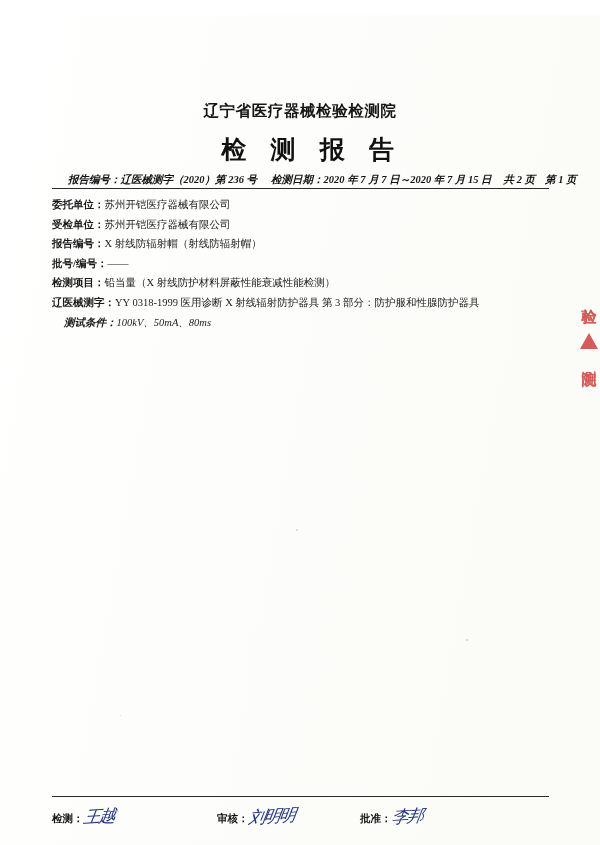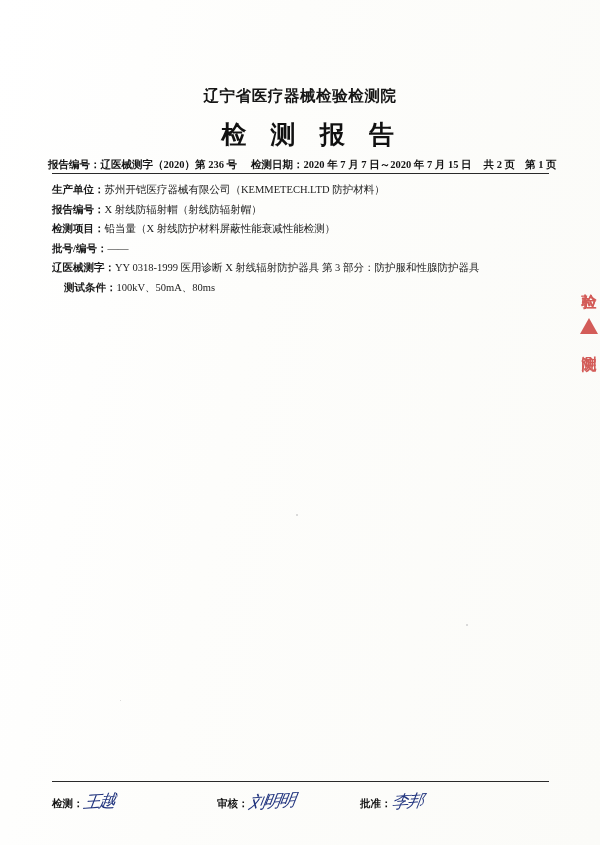--- a/index.html
+++ b/index.html
@@ -12,20 +12,21 @@
     height: 845px;
     font-family: "Liberation Serif", "DejaVu Serif", serif;
     color: #1b1b1b;
     position: relative;
     overflow: hidden;
   }
   .page {
     position: absolute;
     inset: 0;
     background: #7dd3fc;
+    margin-top: 15px;
   }
   
   .paper-tint {
     position: absolute;
     inset: 0;
     background: linear-gradient(100deg, #ffffff 0%, #fdfdfb 40%, #fbfbf8 100%);
   }
 
   .org-title {
     position: absolute;
@@ -46,26 +47,27 @@
     text-align: center;
     font-size: 25px;
     font-weight: bold;
     letter-spacing: 9px;
     color: #111111;
   }
 
   .meta-row {
     position: absolute;
     top: 158px;
-    left: 48px;
+    left: 68px;
     width: 500px;
     font-size: 10.5px;
     font-weight: bold;
     white-space: nowrap;
     color: #141414;
+    font-style: italic;
   }
   .meta-row span { display: inline-block; }
   .meta-gap-1 { width: 14px; }
   .meta-gap-2 { width: 12px; }
   .meta-gap-3 { width: 10px; }
 
   .rule {
     position: absolute;
     left: 52px;
     width: 497px;
@@ -88,20 +90,21 @@
     color: #1a1a1a;
   }
   .field .lbl {
     font-weight: bold;
   }
   .field .val {
     font-weight: normal;
   }
   .field.indent {
     padding-left: 12px;
+    font-style: italic;
   }
   .num { font-family: "Liberation Serif", serif; }
 
   
   .footer {
     position: absolute;
     top: 786px;
     left: 52px;
     width: 500px;
     height: 40px;
@@ -184,30 +187,33 @@
   <div class="doc-title">检 测 报 告</div>
 
   <div class="meta-row">
     <span>报告编号：</span><span class="num">辽医械测字（2020）第 236 号</span><span class="meta-gap-1"></span><span>检测日期：</span><span class="num">2020 年 7 月 7 日～2020 年 7 月 15 日</span><span class="meta-gap-2"></span><span class="num">共 2 页</span><span class="meta-gap-3"></span><span class="num">第 1 页</span>
   </div>
 
   <div class="rule rule-top"></div>
 
   <div class="fields">
     <div class="field">
-      <span class="lbl">生产单位：</span><span class="val">苏州开铠医疗器械有限公司（KEMMETECH.LTD 防护材料）</span>
+      <span class="lbl">委托单位：</span><span class="val">苏州开铠医疗器械有限公司</span>
+    </div>
+    <div class="field">
+      <span class="lbl">受检单位：</span><span class="val">苏州开铠医疗器械有限公司</span>
     </div>
     <div class="field">
       <span class="lbl">报告编号：</span><span class="val">X 射线防辐射帽（射线防辐射帽）</span>
     </div>
     <div class="field">
+      <span class="lbl">批号/编号：</span><span class="val">——</span>
+    </div>
+    <div class="field">
       <span class="lbl">检测项目：</span><span class="val">铅当量（X 射线防护材料屏蔽性能衰减性能检测）</span>
-    </div>
-    <div class="field">
-      <span class="lbl">批号/编号：</span><span class="val">——</span>
     </div>
     <div class="field">
       <span class="lbl">辽医械测字：</span><span class="val num">YY 0318-1999 医用诊断 X 射线辐射防护器具 第 3 部分：防护服和性腺防护器具</span>
     </div>
     <div class="field indent">
       <span class="lbl">测试条件：</span><span class="val num">100kV、50mA、80ms</span>
     </div>
   </div>
 
   <div class="stamp">

